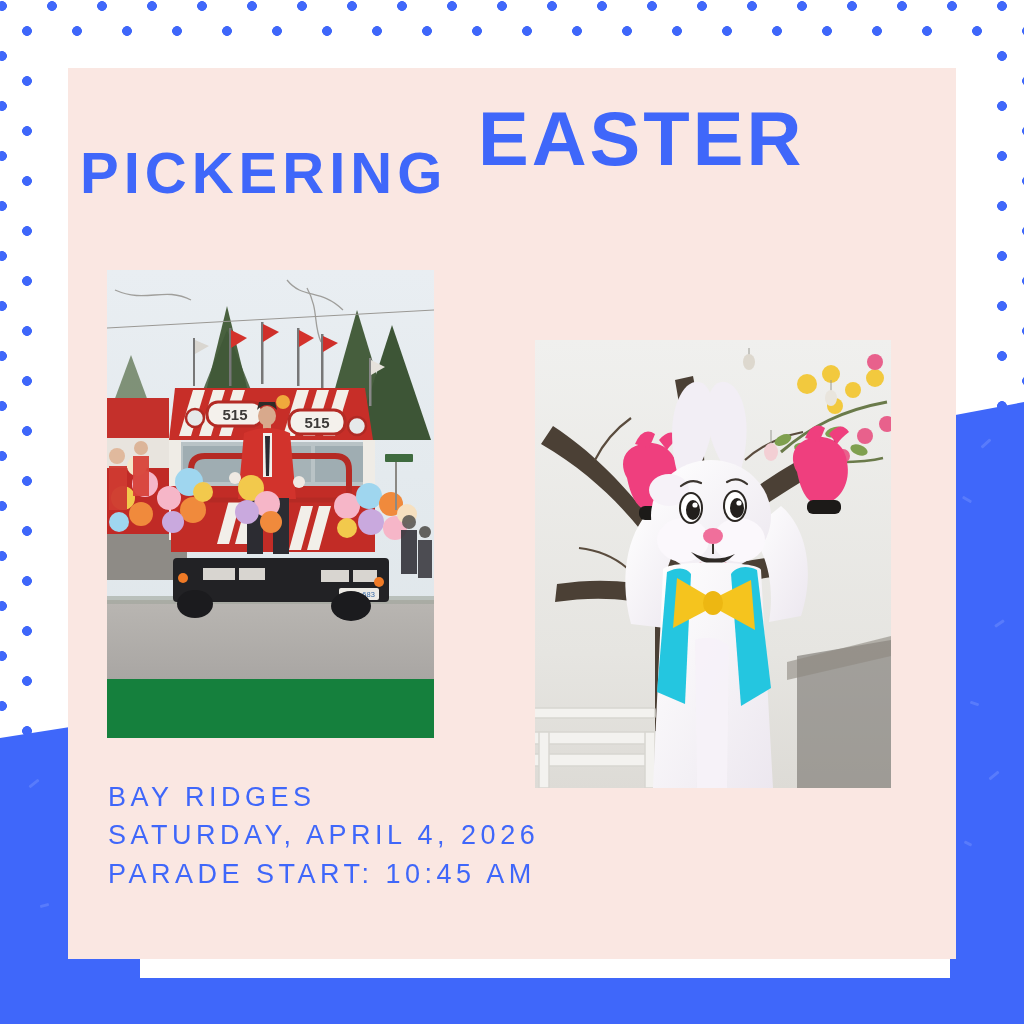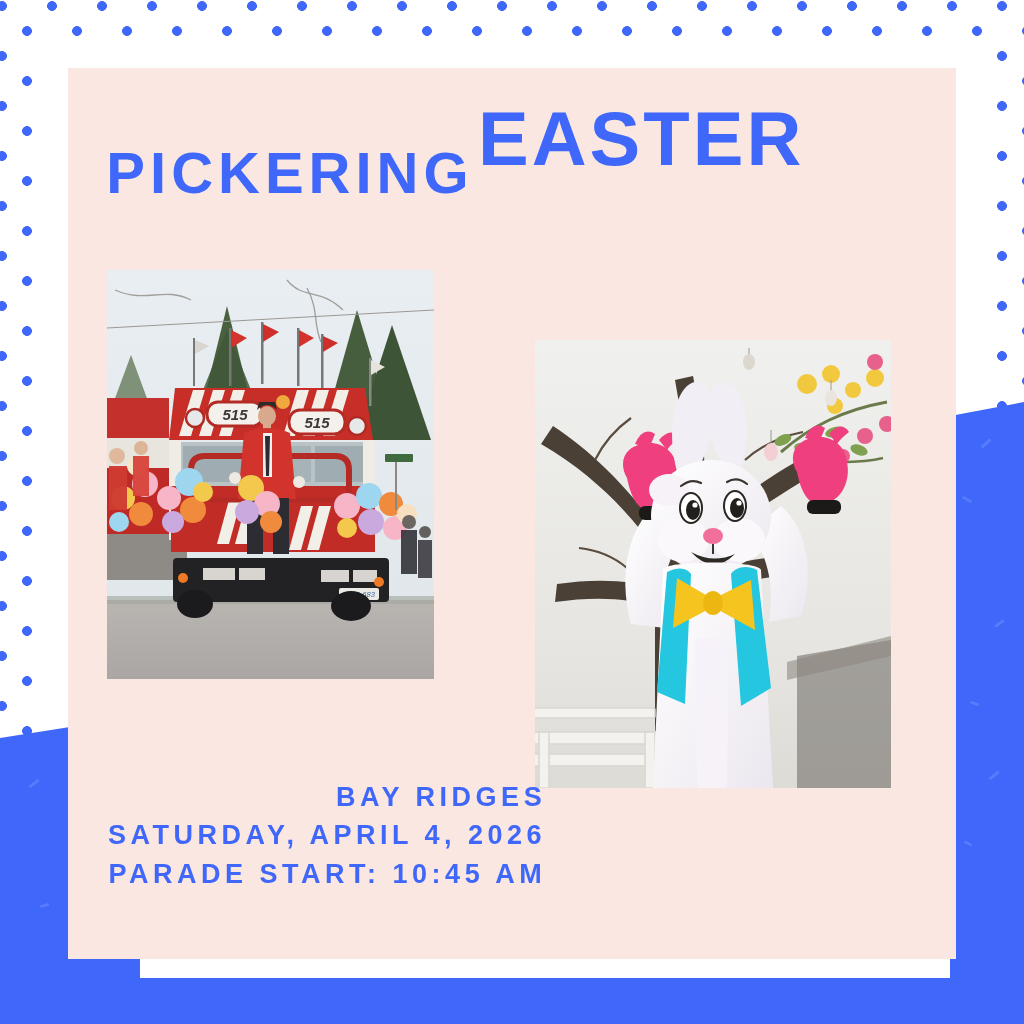--- a/index.html
+++ b/index.html
@@ -72,21 +72,20 @@
   
   .headline {
     position: absolute;
     left: 0; top: 0;
     width: 888px; height: 210px;
   }
   .title-city {
     position: absolute;
     left: 12px; top: 76px;
     width: 420px;
-    text-align: center;
     color: #3f67fa;
     font-weight: bold;
     font-size: 58px;
     letter-spacing: 5px;
     line-height: 1;
     white-space: nowrap;
   }
   .title-event {
     position: absolute;
     left: 410px; top: 28px;
@@ -98,41 +97,39 @@
     line-height: 1.12;
   }
 
   
   .photo {
     position: absolute;
     overflow: hidden;
   }
   .photo-truck {
     left: 39px; top: 202px;
-    width: 327px; height: 409px;
-    background: #14b8a6;
-    font-style: italic;
+    width: 327px; height: 468px;
+    background: #15803d;
   }
   .photo-bunny {
     left: 467px; top: 272px;
     width: 356px; height: 448px;
     background: #d6d2cc;
   }
 
   
   .details {
     position: absolute;
     left: 40px; top: 710px;
     color: #3f67fa;
-    font-weight: bold;
+    font-weight: normal;
     font-size: 27px;
     letter-spacing: 4.5px;
     line-height: 1.42;
     white-space: nowrap;
-    text-align: right;
   }
   .details div { display: block; }
 </style>
 </head>
 <body>
 
 <div id="poster">
 
   <div class="dots-layer"></div>
   <div class="dots-mask-center"></div>

